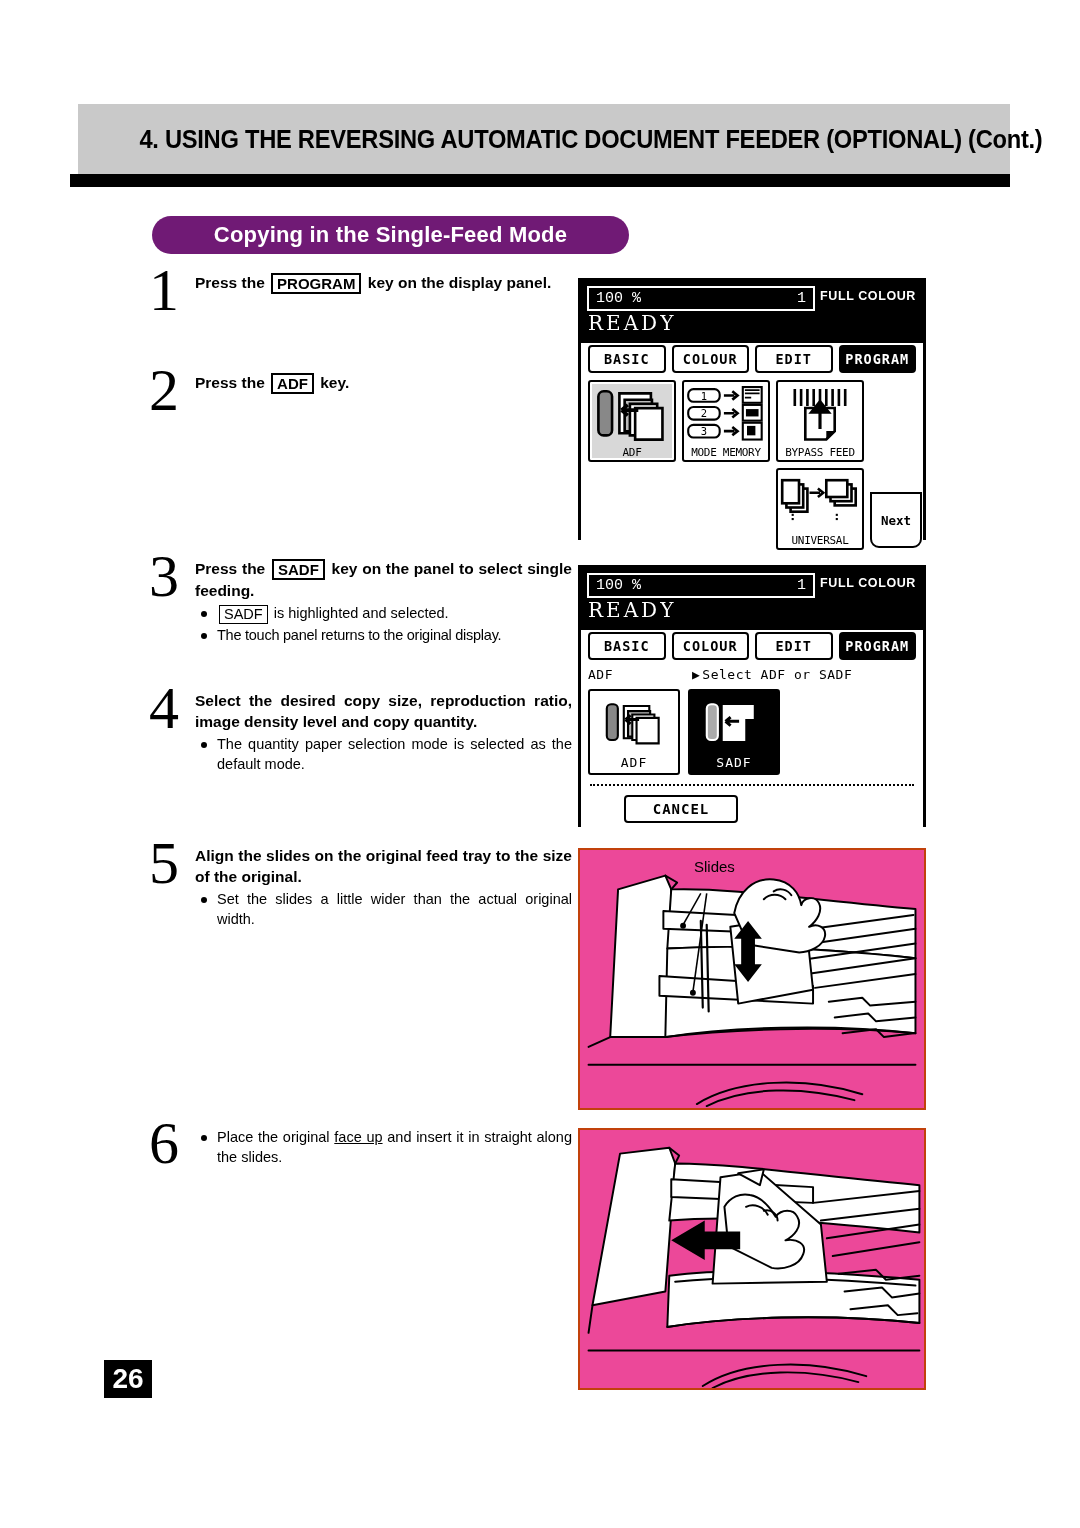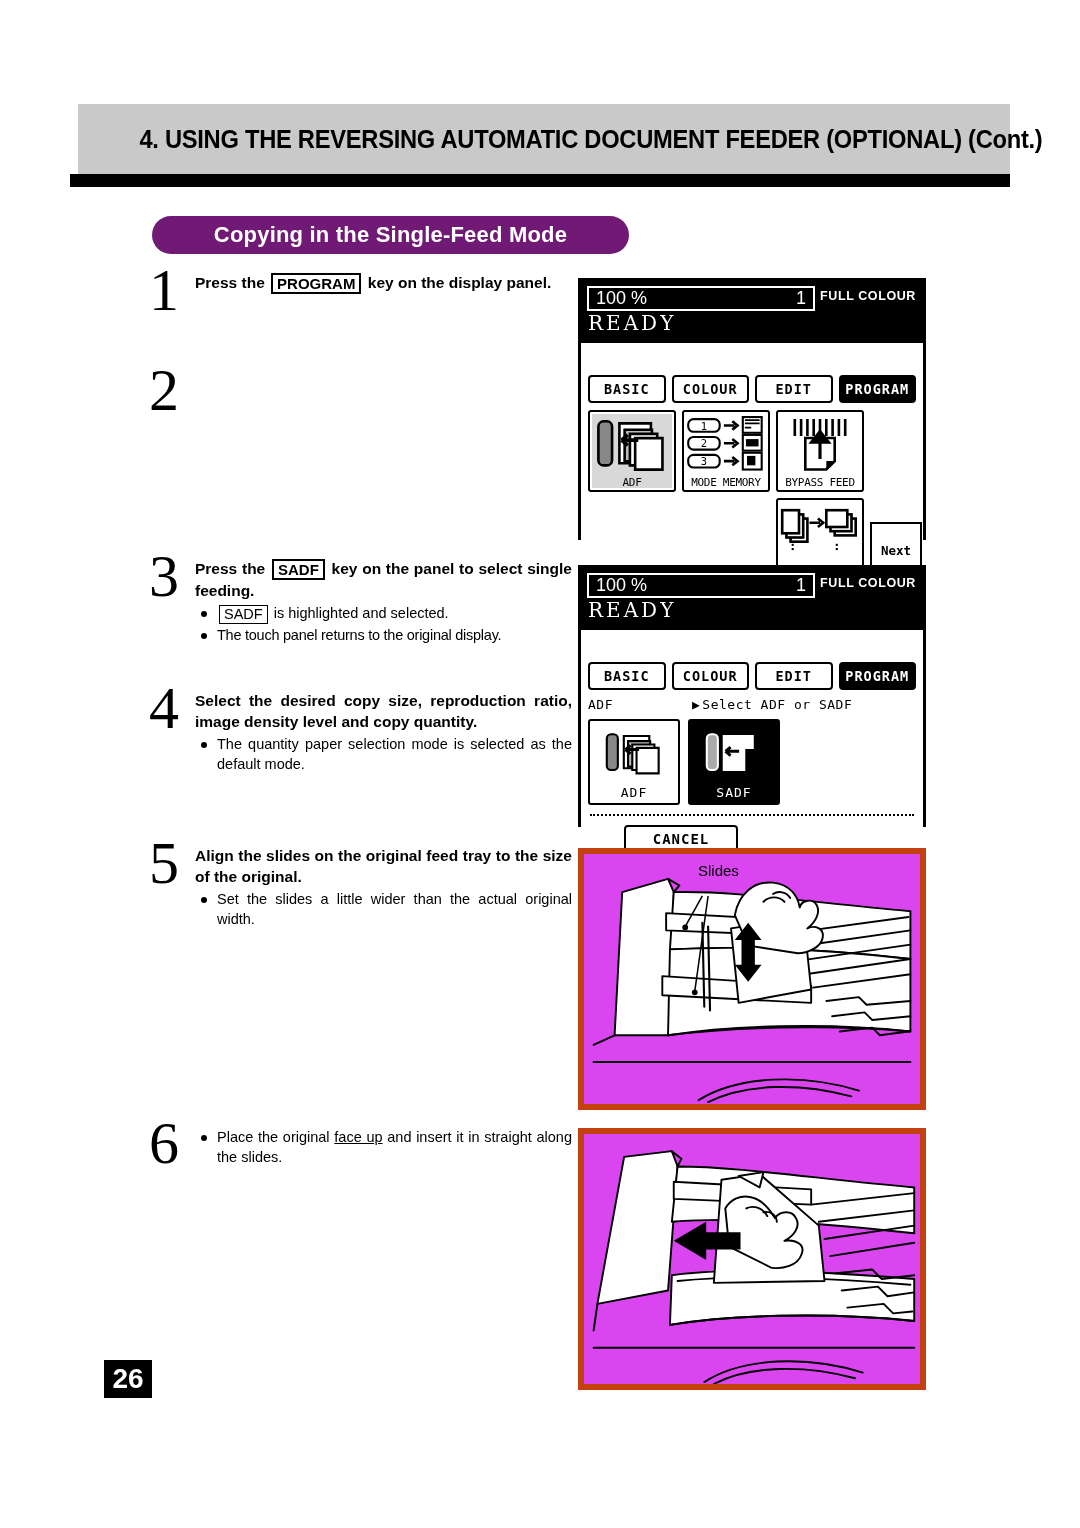--- a/index.html
+++ b/index.html
@@ -69,34 +69,34 @@
     font-family:"DejaVu Sans Mono", monospace;
   }
   .lcd-top{
     position:relative;background:#000;height:62px;box-sizing:border-box;
     padding:4px 5px 0 5px;
   }
   .lcd-ratio{
     position:absolute;left:6px;top:5px;width:228px;height:25px;
     border:2px solid #fff;box-sizing:border-box;color:#fff;
     display:flex;align-items:center;justify-content:space-between;
-    padding:0 7px;font-size:18px;line-height:19px;
-    font-family:Liberation Sans, sans-serif;
+    padding:0 7px;font-size:15px;line-height:19px;
+    font-family:Liberation Mono, monospace;
   }
   .lcd-ratio .pct{letter-spacing:2px;}
   .lcd-fc{
     position:absolute;right:7px;top:8px;color:#fff;
     font-family:"Liberation Sans", sans-serif;font-weight:bold;font-size:12.5px;
     letter-spacing:0.6px;
   }
   .lcd-ready{
     position:absolute;left:7px;top:30px;color:#fff;font-size:20px;
     letter-spacing:3px;font-family:"DejaVu Serif", serif;
   }
-  .lcd-body{position:relative;background:#fff;padding:2px 7px 7px 7px;margin-top:30px;}
+  .lcd-body{position:relative;background:#fff;padding:2px 7px 7px 7px;}
 
   .tabs{display:flex;gap:6px;align-items:flex-start;}
   .tab{
     flex:1;height:24px;border:2px solid #000;border-radius:4px;
     display:flex;align-items:center;justify-content:center;
     font-size:13.5px;font-weight:bold;letter-spacing:1px;
     box-shadow:inset 0 0 0 2px #fff;
     background:#fff;
   }
   .tab.sel{background:#000;color:#fff;box-shadow:inset 0 0 0 2px #000;}
@@ -137,21 +137,21 @@
   .selbtn.on{background:#000;color:#fff;box-shadow:inset 0 0 0 2px #000;}
   .divider{border-top:2px dotted #000;margin:9px 2px 0 2px;}
   .cancel{
     margin-top:9px;margin-left:36px;width:110px;height:24px;
     border:2px solid #000;border-radius:4px;box-shadow:inset 0 0 0 2px #fff;
     display:flex;align-items:center;justify-content:center;
     font-size:14px;font-weight:bold;letter-spacing:1px;
   }
 
   
-  .illu{position:absolute;border:6px solid #c2410c;background:#d946ef;box-sizing:border-box;}
+  .illu{position:absolute;border:2px solid #c2410c;background:#ec4899;box-sizing:border-box;}
   .illu svg{display:block;width:100%;height:100%;}
 
   .slides-label{
     position:absolute;font-size:15px;font-family:"Liberation Sans", sans-serif;
   }
 
   
   .pageno{
     position:absolute;left:104px;top:1360px;width:48px;height:38px;background:#000;
     color:#fff;display:flex;align-items:center;justify-content:center;
@@ -177,20 +177,27 @@
       <div class="step-head">
         <span>Press the</span>
         <span class="keycap">PROGRAM</span>
         <span>key on the display panel.</span>
       </div>
     </div>
   </div>
 
   <div class="step" style="position:absolute;left:140px;top:372px;width:432px;">
     <div class="step-num">2</div>
+    <div class="step-body">
+      <div class="step-head" style="text-align:left;">
+        <span>Press the</span>
+        <span class="keycap">ADF</span>
+        <span>key.</span>
+      </div>
+    </div>
   </div>
 
   <div class="step" style="position:absolute;left:140px;top:558px;width:432px;">
     <div class="step-num">3</div>
     <div class="step-body">
       <div class="step-head">
         <span>Press the</span>
         <span class="keycap">SADF</span>
         <span>key on the panel to select single feeding.</span>
       </div>

